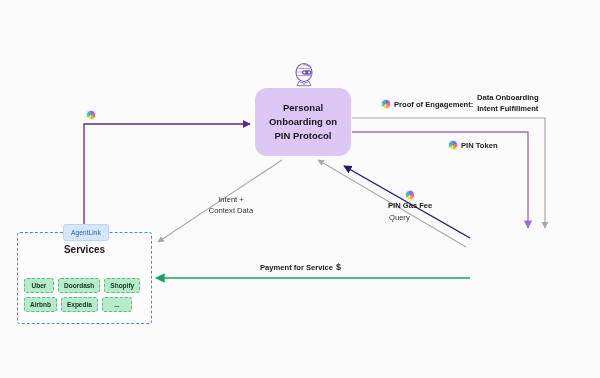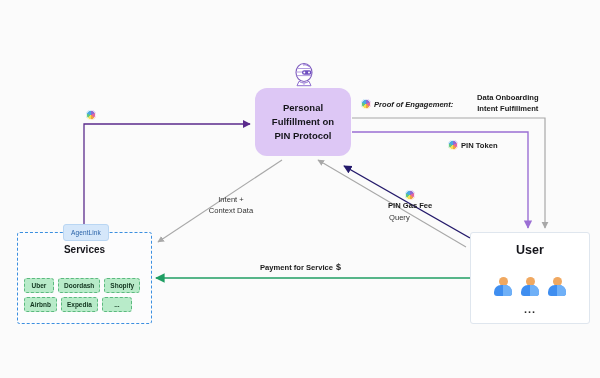--- a/index.html
+++ b/index.html
@@ -67,21 +67,21 @@
   .dots-user{position:absolute;left:0;right:0;top:70px;text-align:center;
     font-size:11px;font-weight:bold;color:#2b2b2b;letter-spacing:1px;}
 
   
   .lbl{position:absolute;font-size:7.6px;color:#1a1a1a;font-weight:bold;white-space:nowrap;}
   .lbl.thin{font-weight:normal;color:#333;}
   .lbl.multi{white-space:normal;line-height:1.45;}
   .lbl-row{display:flex;align-items:center;gap:3px;}
 
   .l-intentfee{left:86px;top:110px;}
-  .l-poe{left:361px;top:99px;font-style:italic;}
+  .l-poe{left:381px;top:99px;}
   .l-onboard{left:477px;top:92px;text-align:center;}
   .l-pintoken{left:420px;top:140px;padding-left:28px;}
   .l-gasfee{left:388px;top:190px;}
   .l-query{left:389px;top:213px;}
   .l-intentctx{left:196px;top:194px;text-align:center;width:70px;}
   .l-payment{left:260px;top:262px;}
 
   
   .pie{width:10px;height:10px;border-radius:50%;flex:0 0 auto;
     background:conic-gradient(#8c6ad4 0 18%,#e2679e 18% 34%,#f0a33e 34% 50%,
@@ -134,55 +134,37 @@
     <path d="M11,3 q4,-1 6,1.5" stroke="#8f6fd0" stroke-width="1.1" fill="none"></path>
     <rect x="10" y="8.2" width="9.5" height="4.6" rx="2.2" fill="#6f4fc0"></rect>
     <circle cx="12.3" cy="10.5" r="1" fill="#ffffff"></circle>
     <circle cx="17" cy="10.5" r="1" fill="#ffffff"></circle>
     <path d="M7,19.3 q5,3.4 10,0 l2,4.4 h-14 z" fill="#ffffff" stroke="#8f6fd0" stroke-width="1"></path>
     <path d="M12,19.6 v4" stroke="#b49de0" stroke-width="1"></path>
   </svg>
 
   <div class="pa-box">
     <span>Personal</span>
-    <span>Fulfillment on</span>
+    <span>Onboarding on</span>
     <span>PIN Protocol</span>
   </div>
 
   <div class="services">
     <div class="services-title">Services</div>
   </div>
   <div class="agentlink">AgentLink</div>
   <div class="chips">
     <div class="chip">Uber</div>
     <div class="chip">Doordash</div>
     <div class="chip">Shopify</div>
     <div class="chip">Airbnb</div>
     <div class="chip">Expedia</div>
     <div class="chip">...</div>
   </div>
 
-  <div class="user-box">
-    <div class="user-title">User</div>
-    <div class="people">
-      <div class="person">
-          <div class="p-head"></div>
-          <div class="p-body"></div>
-        </div>
-      <div class="person">
-          <div class="p-head"></div>
-          <div class="p-body"></div>
-        </div>
-      <div class="person">
-          <div class="p-head"></div>
-          <div class="p-body"></div>
-        </div>
-    </div>
-    <div class="dots-user">...</div>
-  </div>
 
   <div class="lbl l-intentfee lbl-row">
     <span class="pie"></span>
   </div>
 
   <div class="lbl l-poe lbl-row">
     <span class="pie"></span>
     <span>Proof of Engagement:</span>
   </div>
 

